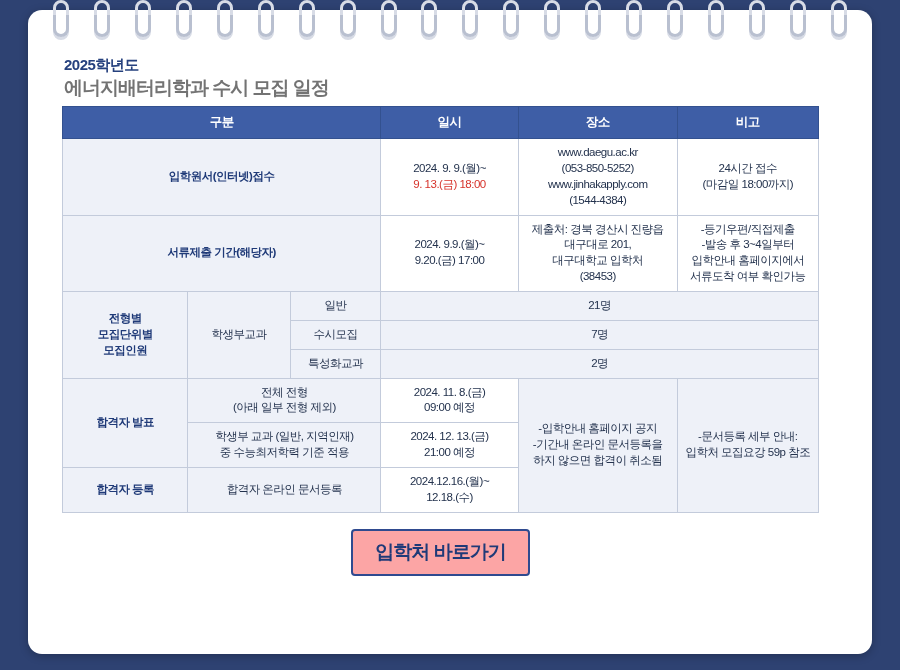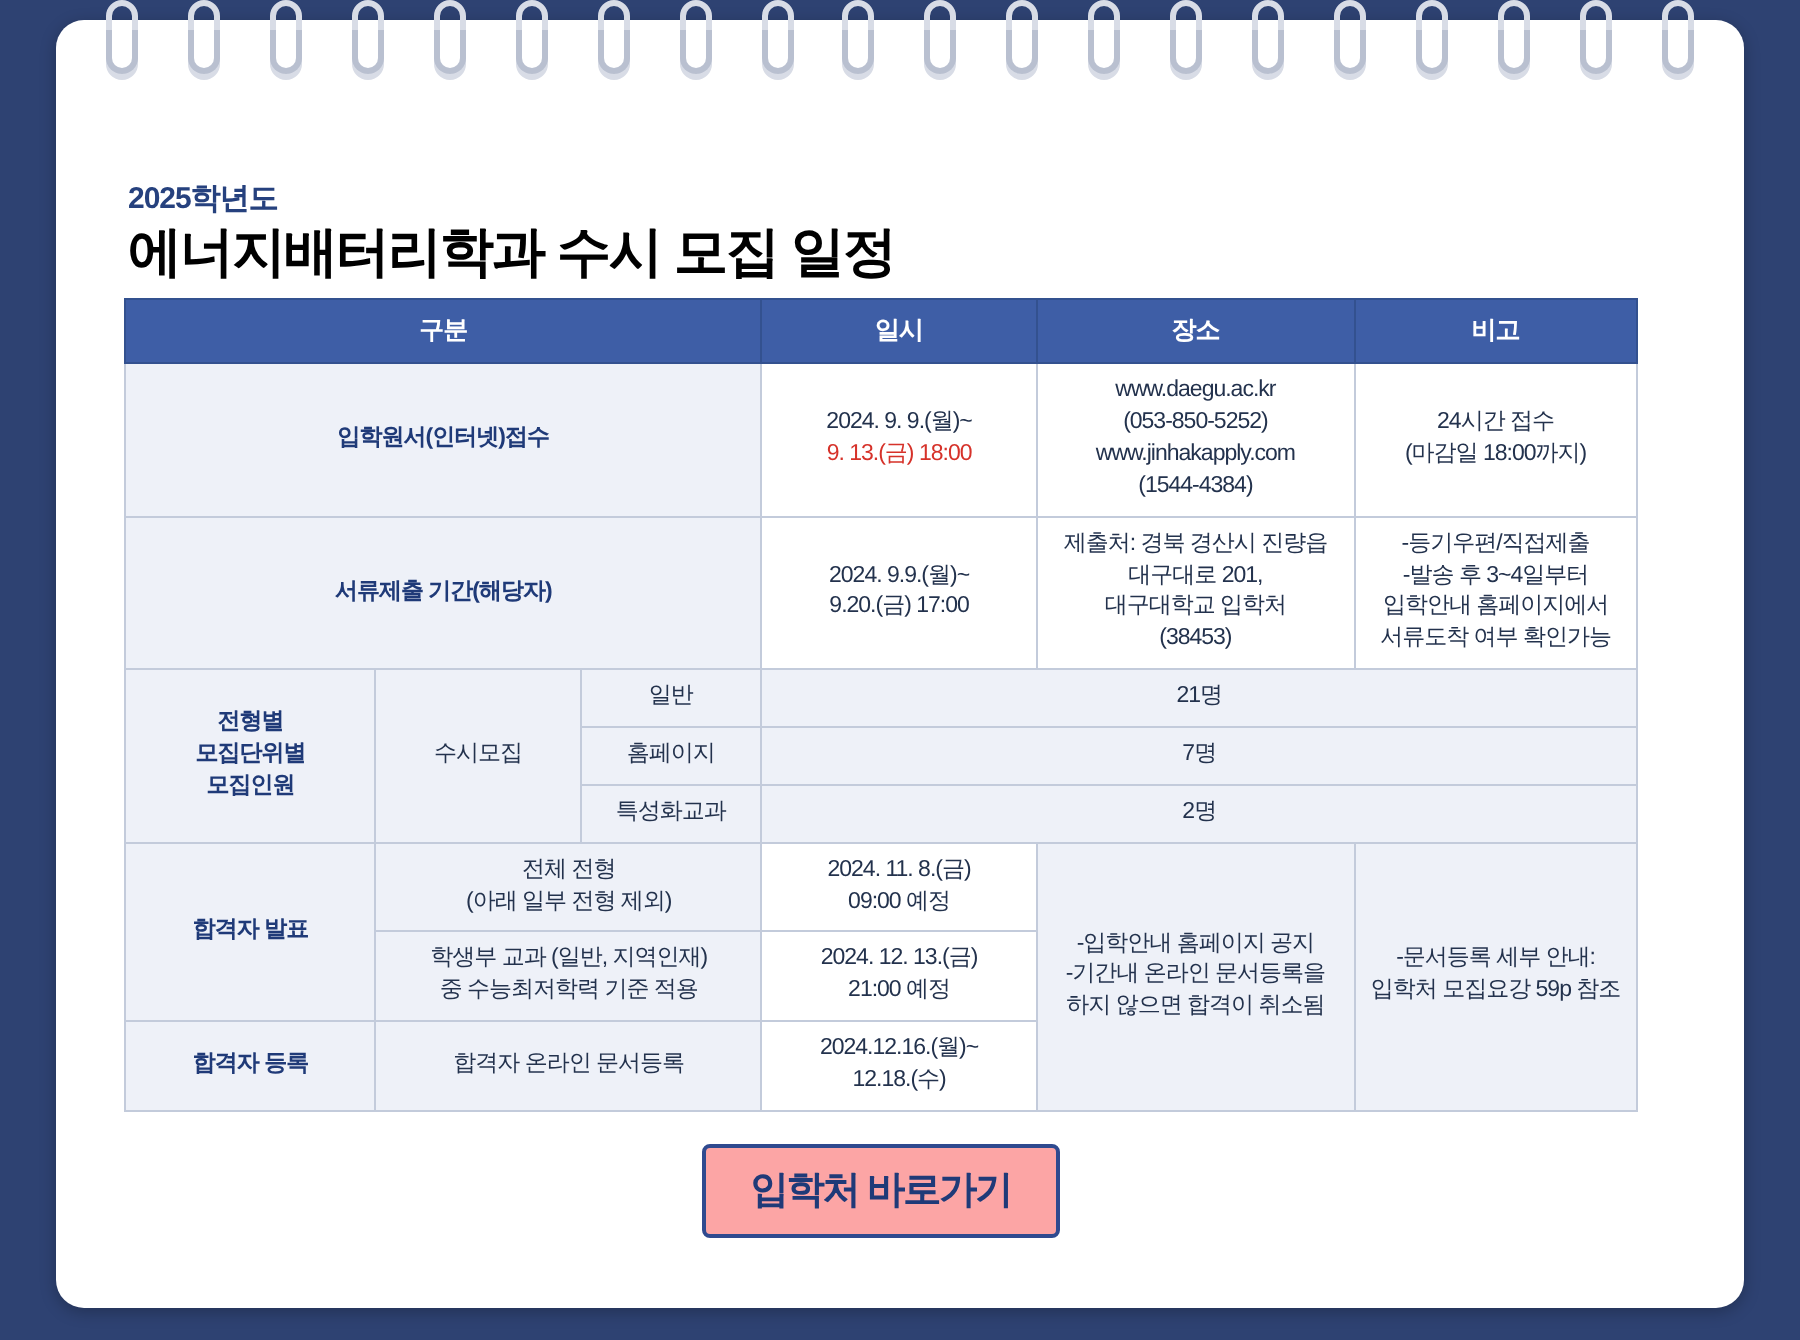--- a/index.html
+++ b/index.html
@@ -68,34 +68,33 @@
     border-radius: 0 0 9px 9px;
     box-sizing: border-box;
   }
 
   
   #content {
     position: absolute;
     left: 0; top: 0; right: 0; bottom: 0;
     padding: 46px 53px 10px 34px;
     box-sizing: border-box;
-    margin-top: 34px;
   }
 
   .year {
     font-size: 15px;
     font-weight: bold;
     color: #26417e;
     letter-spacing: -0.5px;
     margin: 0 0 2px 2px;
   }
   .main-title {
-    font-size: 27px;
-    font-weight: bold;
-    color: #000000;
+    font-size: 19px;
+    font-weight: bold;
+    color: #737373;
     letter-spacing: -1px;
     margin: 0 0 7px 2px;
     line-height: 1.15;
   }
   .sub-title {
     font-size: 12px;
     color: #3b4a63;
     letter-spacing: -0.4px;
     margin: 0 0 14px 3px;
   }
@@ -250,26 +249,26 @@
           <td class="cell-white nowrap-lines">-등기우편/직접제출
 -발송 후 3~4일부터
 입학안내 홈페이지에서
 서류도착 여부 확인가능</td>
         </tr>
 
         <tr>
           <td rowspan="3" class="cell-bold cell-shade nowrap-lines">전형별
 모집단위별
 모집인원</td>
-          <td rowspan="3" class="cell-shade">수시모집</td>
+          <td rowspan="3" class="cell-shade">학생부교과</td>
           <td class="cell-shade">일반</td>
           <td colspan="3" class="cell-shade">21명</td>
         </tr>
         <tr>
-          <td class="cell-shade">홈페이지</td>
+          <td class="cell-shade">수시모집</td>
           <td colspan="3" class="cell-shade">7명</td>
         </tr>
         <tr>
           <td class="cell-shade">특성화교과</td>
           <td colspan="3" class="cell-shade">2명</td>
         </tr>
 
         <tr>
           <td rowspan="2" class="cell-bold cell-shade">합격자 발표</td>
           <td colspan="2" class="cell-shade nowrap-lines">전체 전형

